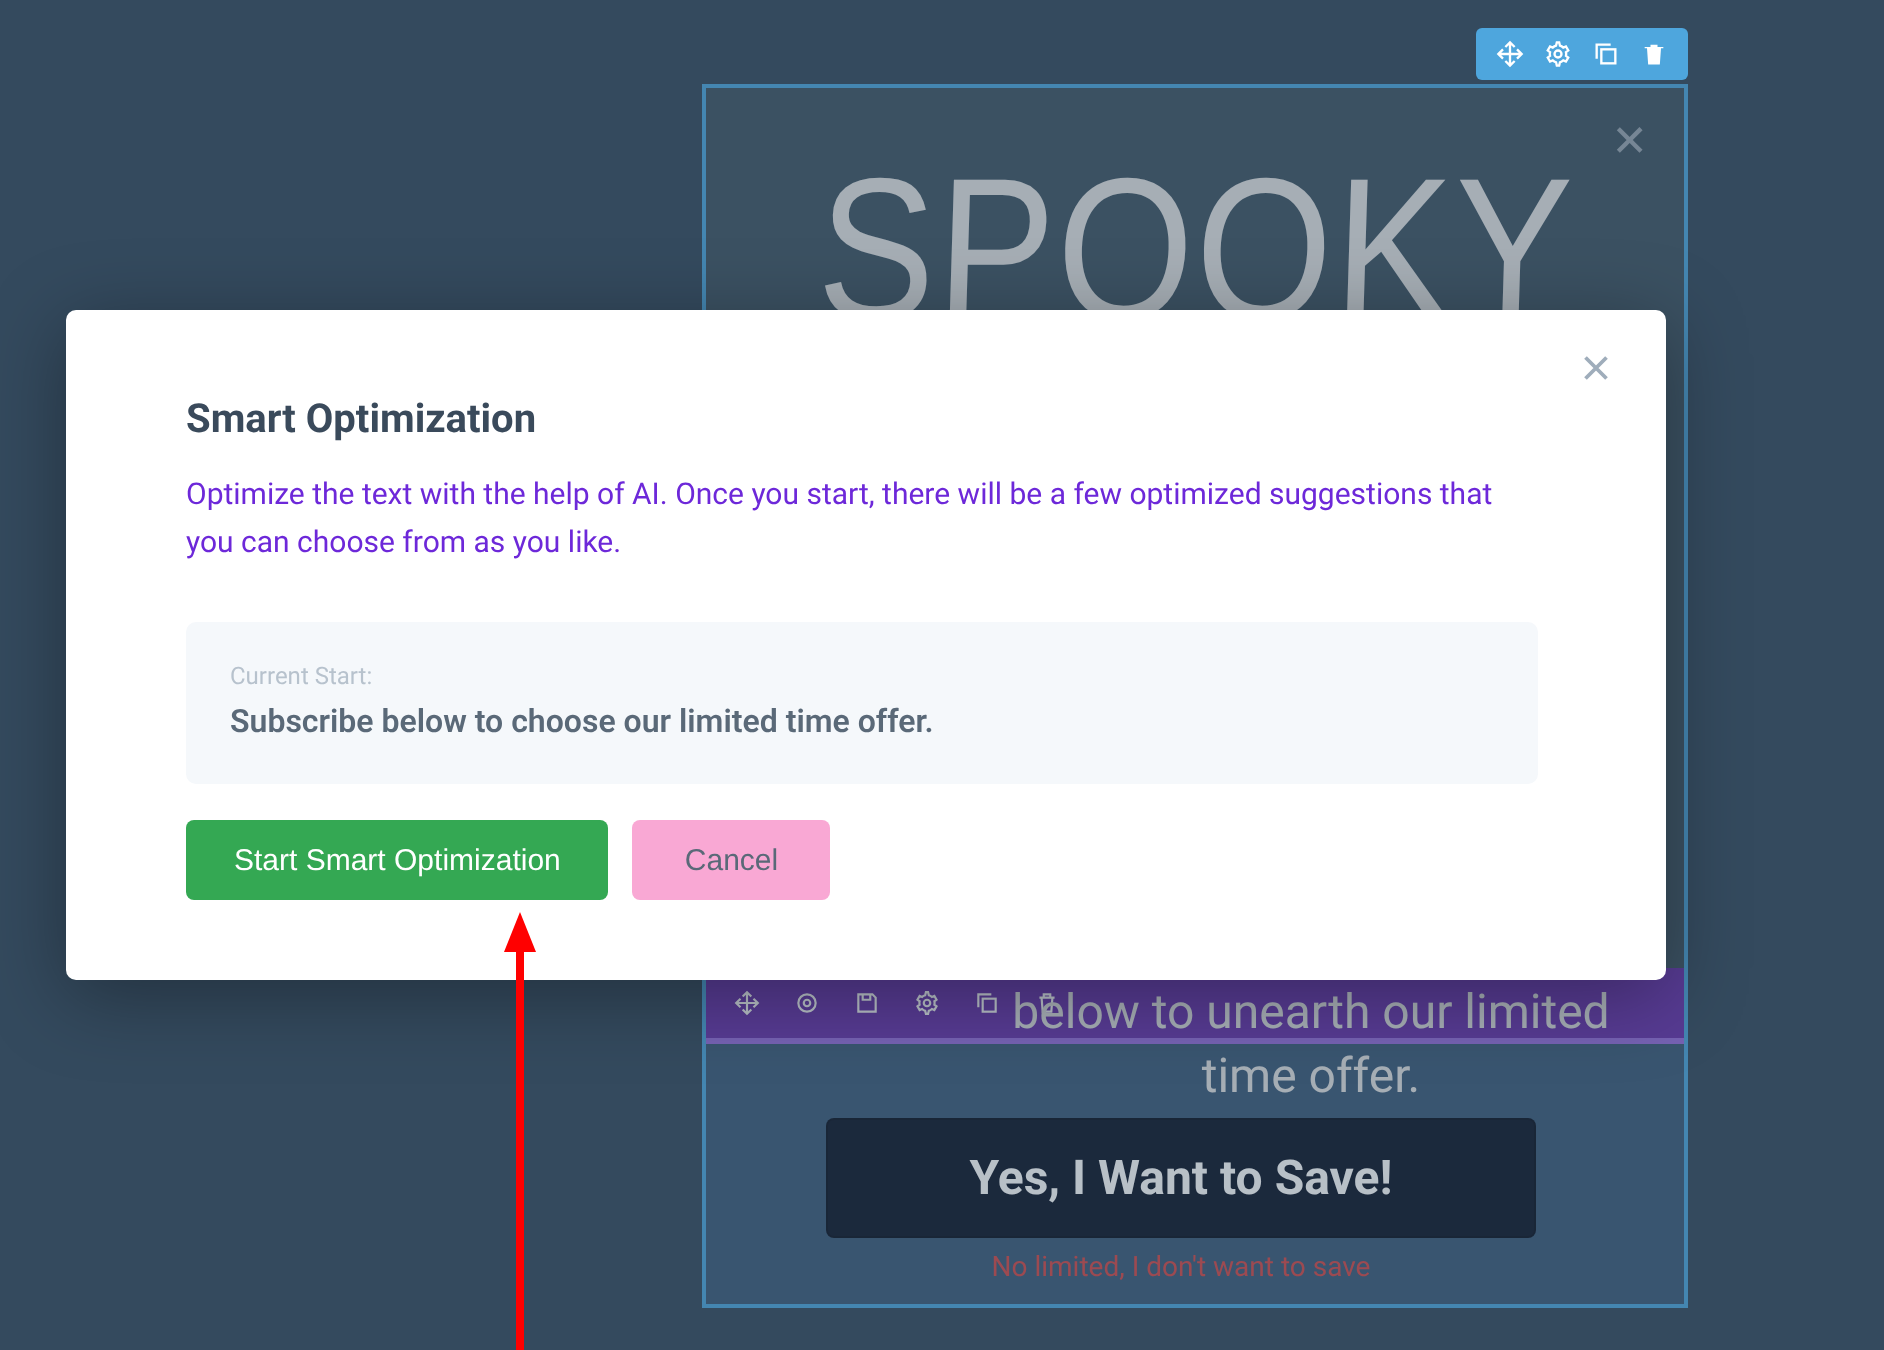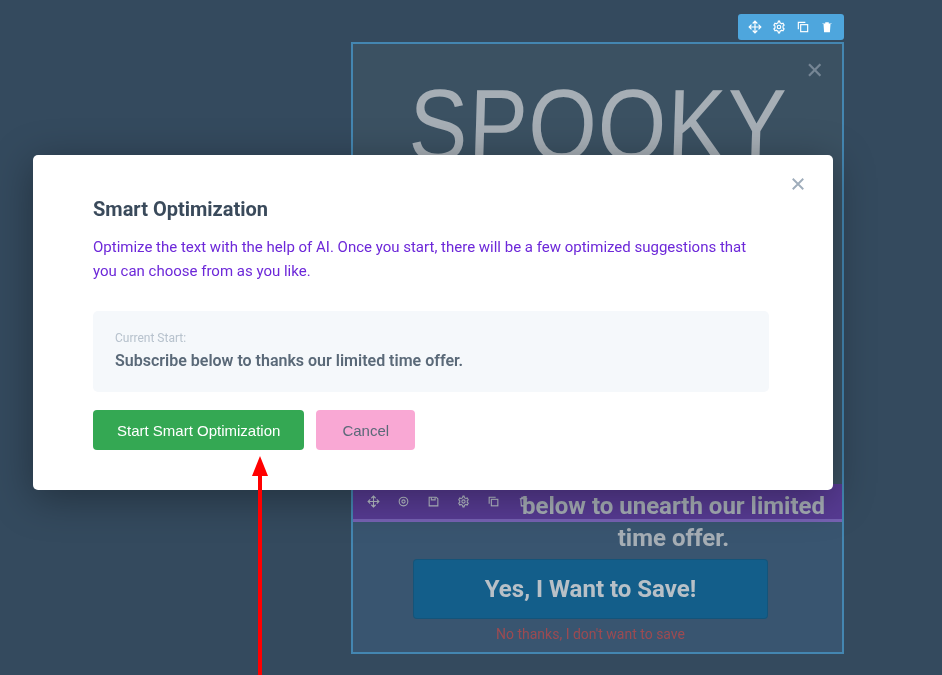--- a/index.html
+++ b/index.html
@@ -12,22 +12,22 @@
     .block-toolbar .fillsvg { fill:#fff; stroke:none; }
 
     
     .canvas-outline { position:absolute; top:42px; left:351px; width:493px; height:612px; border:2px solid #4ea6dd; background:#3c5b7a; }
     .hero { height:440px; background:#3f5565; position:relative; display:flex; align-items:flex-start; justify-content:center; padding-top:30px; overflow:hidden; }
     .hero .title { font-family:Impact,'Arial Black',sans-serif; font-size:88px; color:#e4e4e4; letter-spacing:1px; transform:scale(1,1.15) skewX(-2deg); }
     .close-hero { position:absolute; top:14px; right:18px; color:#9aa6b2; font-size:22px; cursor:pointer; }
     .purple-strip { height:38px; background:#6a33b0; border-bottom:3px solid #9a6fe0; display:flex; align-items:center; gap:14px; padding-left:12px; position:relative; }
     .purple-strip .picon { width:16px; height:16px; display:flex; align-items:center; justify-content:center; }
     .purple-strip svg { width:13px; height:13px; stroke:#fff; fill:none; stroke-width:2; }
-    .tagline-overflow { position:absolute; left:521px; top:490px; width:305px; color:#e4e4e4; font-size:24px; font-weight:700; text-align:center; line-height:1.35; }
-    .cta { position:absolute; left:413px; top:559px; width:355px; height:60px; background:#0369a1; color:#fff; font-size:24px; font-weight:700; display:flex; align-items:center; justify-content:center; border-radius:4px; cursor:pointer; border:1px solid rgba(0,0,0,0.15); }
+    .tagline-overflow { position:absolute; left:503px; top:490px; width:305px; color:#e4e4e4; font-size:24px; font-weight:400; text-align:center; line-height:1.35; }
+    .cta { position:absolute; left:413px; top:559px; width:355px; height:60px; background:#0f172a; color:#fff; font-size:24px; font-weight:700; display:flex; align-items:center; justify-content:center; border-radius:4px; cursor:pointer; border:1px solid rgba(0,0,0,0.15); }
     .nothanks { position:absolute; left:413px; top:626px; width:355px; text-align:center; color:#d44b4b; font-size:14px; }
     .dim { position:absolute; inset:42px auto auto 351px; width:493px; height:612px; background:rgba(52,74,94,0.35); pointer-events:none; }
 
     
     .modal-backdrop { position:absolute; inset:0; }
     .modal { position:absolute; top:155px; left:33px; width:800px; background:#fff; border-radius:5px; box-shadow:0 8px 40px rgba(0,0,0,0.35); padding:42px 64px 40px 60px; }
     .modal-close { position:absolute; top:20px; right:22px; width:22px; height:22px; color:#9fadbb; cursor:pointer; }
     .modal-close svg { width:18px; height:18px; stroke:#9fadbb; stroke-width:2.5; fill:none; }
     .modal h2 { font-size:20px; color:#3a4a5b; font-weight:700; margin-bottom:14px; }
     .modal p.desc { font-size:15px; color:#6d28d9; line-height:1.6; margin-bottom:28px; max-width:670px; }
@@ -84,21 +84,21 @@
     <span class="picon">
         <svg viewBox="0 0 24 24">
           <path d="M5 7h14M9 7V4h6v3M7 7l1 13h8l1-13"></path>
         </svg>
       </span>
   </div>
 </div>
 
 <div class="tagline-overflow">below to unearth our limited time offer.</div>
 <div class="cta">Yes, I Want to Save!</div>
-<div class="nothanks">No thanks, I don't want to save</div>
+<div class="nothanks">No limited, I don't want to save</div>
 <div class="dim"></div>
 
 <div class="block-toolbar">
   <span class="ticon">
       <svg viewBox="0 0 24 24">
         <path d="M12 2v20M2 12h20M6 8l-4 4 4 4M18 8l4 4-4 4M8 6l4-4 4 4M8 18l4 4 4-4"></path>
       </svg>
     </span>
   <span class="ticon">
       <svg viewBox="0 0 24 24">
@@ -123,21 +123,21 @@
 <div class="modal">
   <div class="modal-close">
     <svg viewBox="0 0 24 24">
         <path d="M5 5l14 14M19 5L5 19"></path>
       </svg>
   </div>
   <h2>Smart Optimization</h2>
   <p class="desc">Optimize the text with the help of AI. Once you start, there will be a few optimized suggestions that you can choose from as you like.</p>
   <div class="current-box">
     <div class="current-label">Current Start:</div>
-    <div class="current-text">Subscribe below to thanks our limited time offer.</div>
+    <div class="current-text">Subscribe below to choose our limited time offer.</div>
   </div>
   <div class="modal-actions">
     <button class="btn btn-primary">Start Smart Optimization</button>
     <button class="btn btn-secondary">Cancel</button>
   </div>
 </div>
 
 <div class="arrow">
   <svg viewBox="0 0 20 220">
     <line x1="10" y1="20" x2="10" y2="220" stroke="#ff0000" stroke-width="4"></line>

